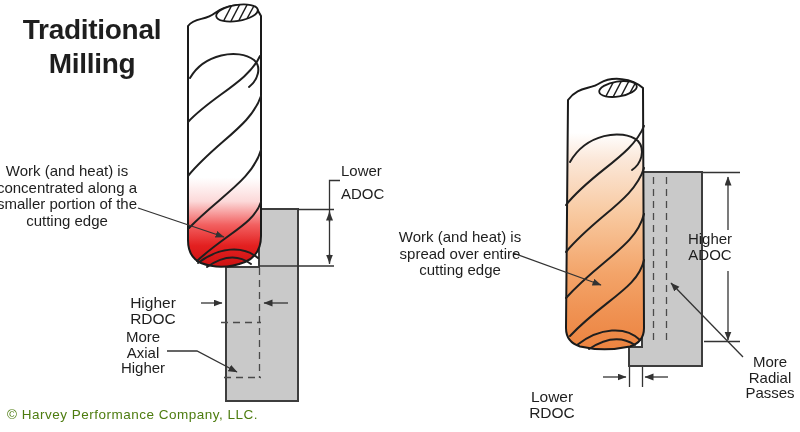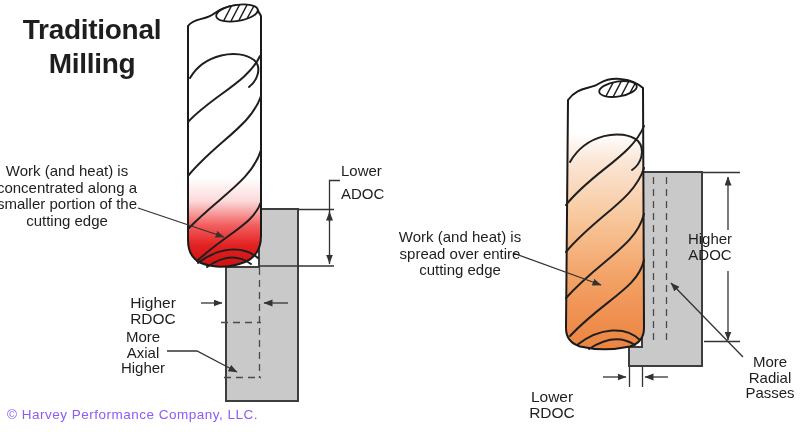--- a/index.html
+++ b/index.html
@@ -20,21 +20,21 @@
   .trad-heat{left:-6px;top:163px;width:146px;line-height:16.5px;}
   .lower-adoc{left:341px;top:159px;width:56px;line-height:23px;}
   .higher-rdoc{left:108px;top:295px;width:90px;font-size:15.5px;line-height:16px;}
   .more-axial{left:114px;top:329px;width:58px;line-height:15.5px;}
 
   .hem-heat{left:390px;top:229px;width:140px;line-height:16.5px;}
   .higher-adoc{left:684px;top:231px;width:52px;line-height:15.5px;}
   .lower-rdoc{left:506px;top:369px;width:92px;font-size:15.5px;line-height:16px;margin-top:20px;}
   .more-radial{left:741px;top:354px;width:58px;line-height:15.5px;}
 
-  .watermark{left:7px;top:407px;width:280px;font-size:13.5px;color:#8b5cf6;letter-spacing:0.5px;}
+  .watermark{left:7px;top:407px;width:280px;font-size:13.5px;color:#4d7c0f;letter-spacing:0.5px;}
 </style>
 </head>
 <body>
 
 <div id="canvas">
 
   <svg id="diagram-svg" width="800" height="432" viewBox="0 0 800 432">
     <defs>
       <marker id="arr" markerWidth="10" markerHeight="8" refX="8.5" refY="3.5" orient="auto" markerUnits="userSpaceOnUse">
         <path d="M0,0 L9,3.5 L0,7 Z" fill="#333333"></path>

